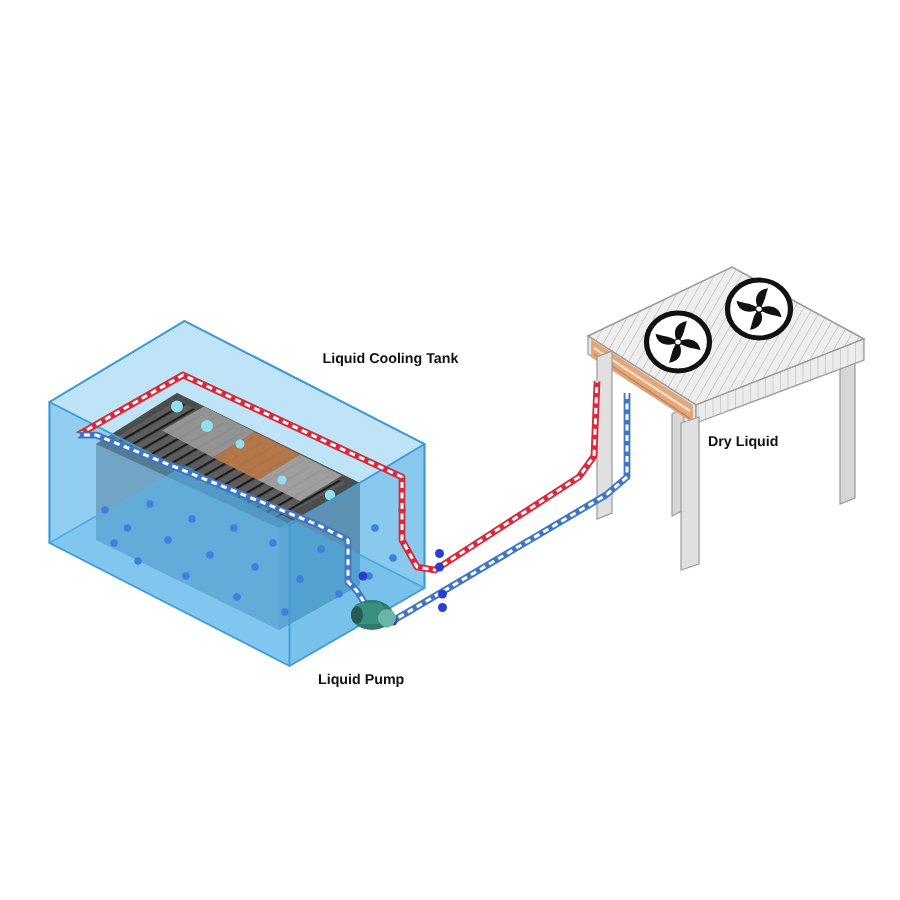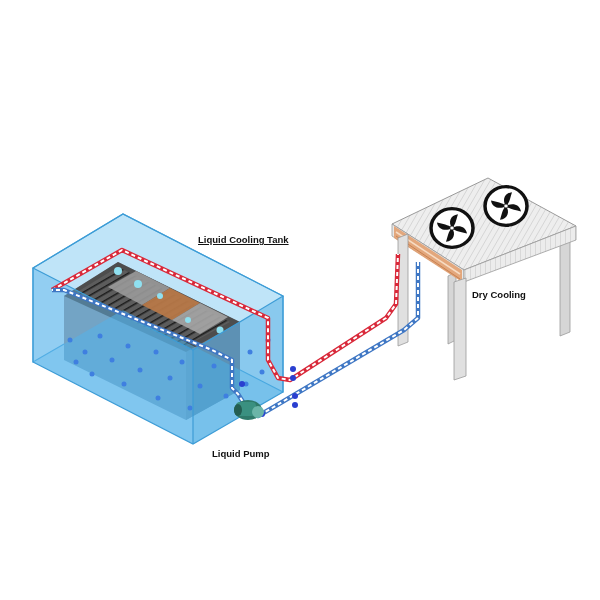--- a/index.html
+++ b/index.html
@@ -1,19 +1,19 @@
 <!DOCTYPE html>
 <html><head>
 <meta charset="utf-8">
 <style>
   html, body { margin: 0; padding: 0; background: #ffffff; }
   body { width: 600px; height: 600px; position: relative; overflow: hidden; font-family: "Liberation Sans", sans-serif; }
   #diagram { position: absolute; left: 0; top: 0; width: 600px; height: 600px; }
   .label { position: absolute; font-family: "Liberation Sans", sans-serif; font-weight: bold; font-size: 9.5px; color: #111; white-space: nowrap; }
-  #label-tank { left: 198px; top: 234px; text-decoration: underline; }
+  #label-tank { left: 215px; top: 234px; }
   #label-pump { left: 212px; top: 448px; }
   #label-cooler { left: 472px; top: 289px; }
 </style>
 </head>
 <body>
 
 <svg id="diagram" viewBox="0 0 600 600" xmlns="http://www.w3.org/2000/svg">
   <defs>
     <pattern id="fins" width="6" height="6" patternUnits="userSpaceOnUse" patternTransform="skewX(-30)">
       <rect width="6" height="6" fill="#eeeeee"></rect>
@@ -146,13 +146,13 @@
   <g>
     <ellipse cx="248" cy="410" rx="14" ry="10" fill="#2f7a6a"></ellipse>
     <rect x="236" y="402" width="20" height="14" rx="4" fill="#3a9080"></rect>
     <ellipse cx="258" cy="412" rx="6" ry="6" fill="#6bb5a8"></ellipse>
     <ellipse cx="238" cy="410" rx="4" ry="6" fill="#245e52"></ellipse>
   </g>
 </svg>
 
 <div class="label" id="label-tank">Liquid Cooling Tank</div>
 <div class="label" id="label-pump">Liquid Pump</div>
-<div class="label" id="label-cooler">Dry Cooling</div>
+<div class="label" id="label-cooler">Dry Liquid</div>
 
 </body></html>

